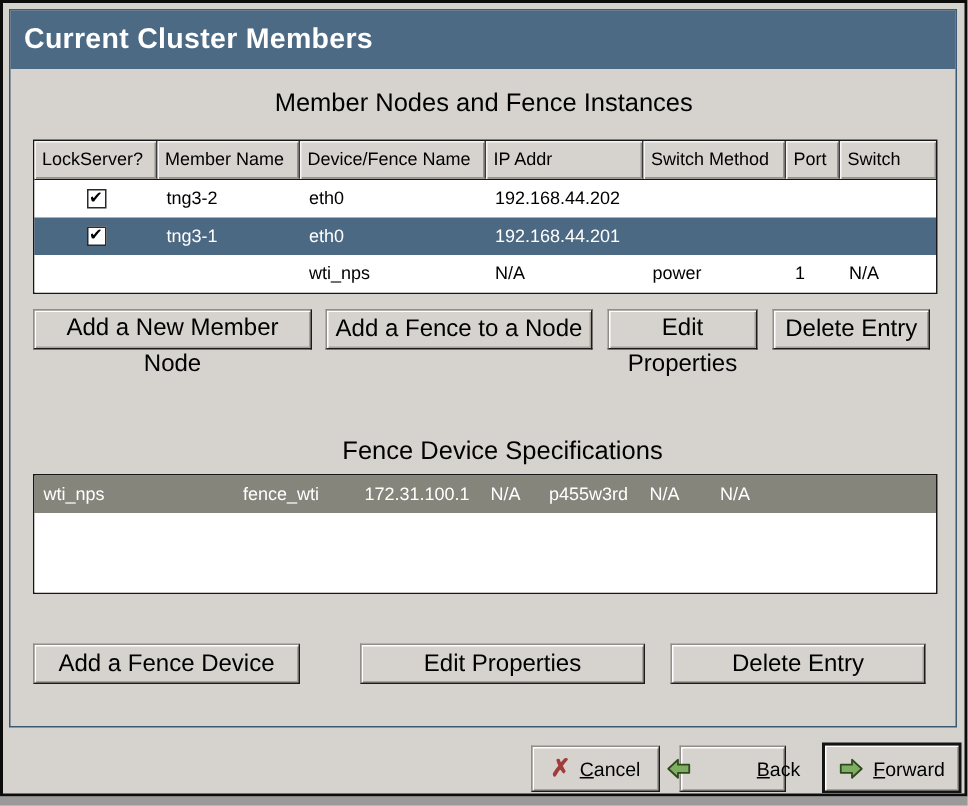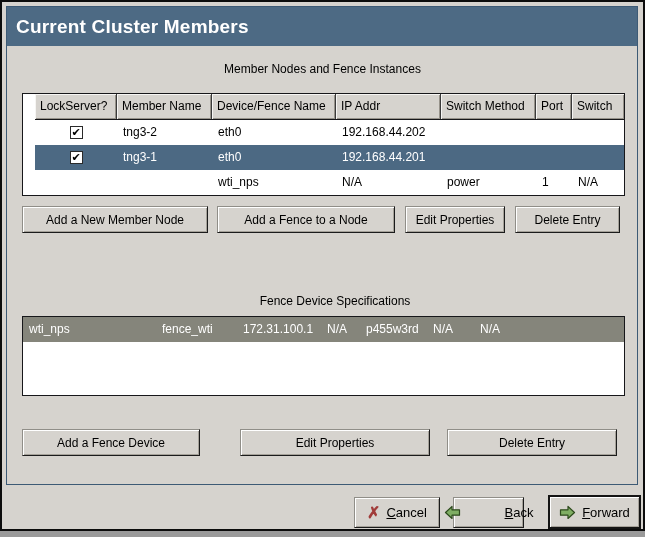--- a/index.html
+++ b/index.html
@@ -16,28 +16,28 @@
   .titlebar {
     position:absolute; left:5px; top:5px; width:630px; height:39px;
     background:#4d6a84; display:flex; align-items:center;
   }
   .titlebar span {
     color:#ffffff; font-size:19px; font-weight:bold; padding-left:9px;
     letter-spacing:0.2px;
   }
   .caption {
     position:absolute; left:0; width:641px; text-align:center;
-    font-size:12px; color:#000; line-height:14px;
+    font-size:17px; color:#000; line-height:14px;
   }
   .tbl {
     position:absolute; left:20px; width:603px;
     border:1px solid #17171a; background:#ffffff;
   }
   .thead { display:grid; height:26px; background:#d6d3ce; border-bottom:1px solid #17171a; }
-  .t1 { grid-template-columns:82px 95px 124px 105px 95px 36px 1fr;margin-left:12px; }
+  .t1 { grid-template-columns:82px 95px 124px 105px 95px 36px 1fr; }
   .t2 { grid-template-columns:133px 81px 84px 39px 67px 47px 1fr; }
   .th {
     font-size:12px; line-height:25px; padding-left:5px; color:#000;
     background:#d6d3ce; overflow:hidden; white-space:nowrap;
     box-shadow:inset 1px 1px 0 #f6f5f3, inset -1px -1px 0 #96928a;
     border-right:1px solid #3b3b3b;
   }
   .th:last-child { border-right:none; }
   .trow { display:grid; height:25px; background:#ffffff; color:#000; }
   .trow.sel-blue { background:#4c6983; color:#ffffff; }
@@ -46,21 +46,21 @@
     font-size:12px; line-height:25px; padding-left:6px;
     overflow:hidden; white-space:nowrap;
   }
   .cbcell { display:flex; align-items:center; justify-content:center; padding:0; }
   .cb {
     width:13px; height:13px; background:#ffffff; border:1px solid #2a2a2a;
     font-size:11px; line-height:11px; text-align:center; color:#000;
   }
   .gbtn {
     position:absolute; height:27px; background:#d6d3ce; color:#000;
-    font-family:"Liberation Sans", sans-serif; font-size:12px;
+    font-family:"Liberation Sans", sans-serif; font-size:16px;
     border:1px solid; border-color:#908e88 #1b1b1b #1b1b1b #908e88;
     box-shadow:inset 1px 1px 0 #ffffff, inset -1px -1px 0 #a5a199;
     text-align:center; line-height:24px; cursor:default;
   }
   .fbtn {
     position:absolute; height:31px; background:#d6d3ce; color:#000;
     font-family:"Liberation Sans", sans-serif; font-size:13px;
     border:1px solid; border-color:#908e88 #1b1b1b #1b1b1b #908e88;
     box-shadow:inset 1px 1px 0 #ffffff, inset -1px -1px 0 #a5a199;
     display:inline-flex; align-items:center; justify-content:center; gap:6px;

